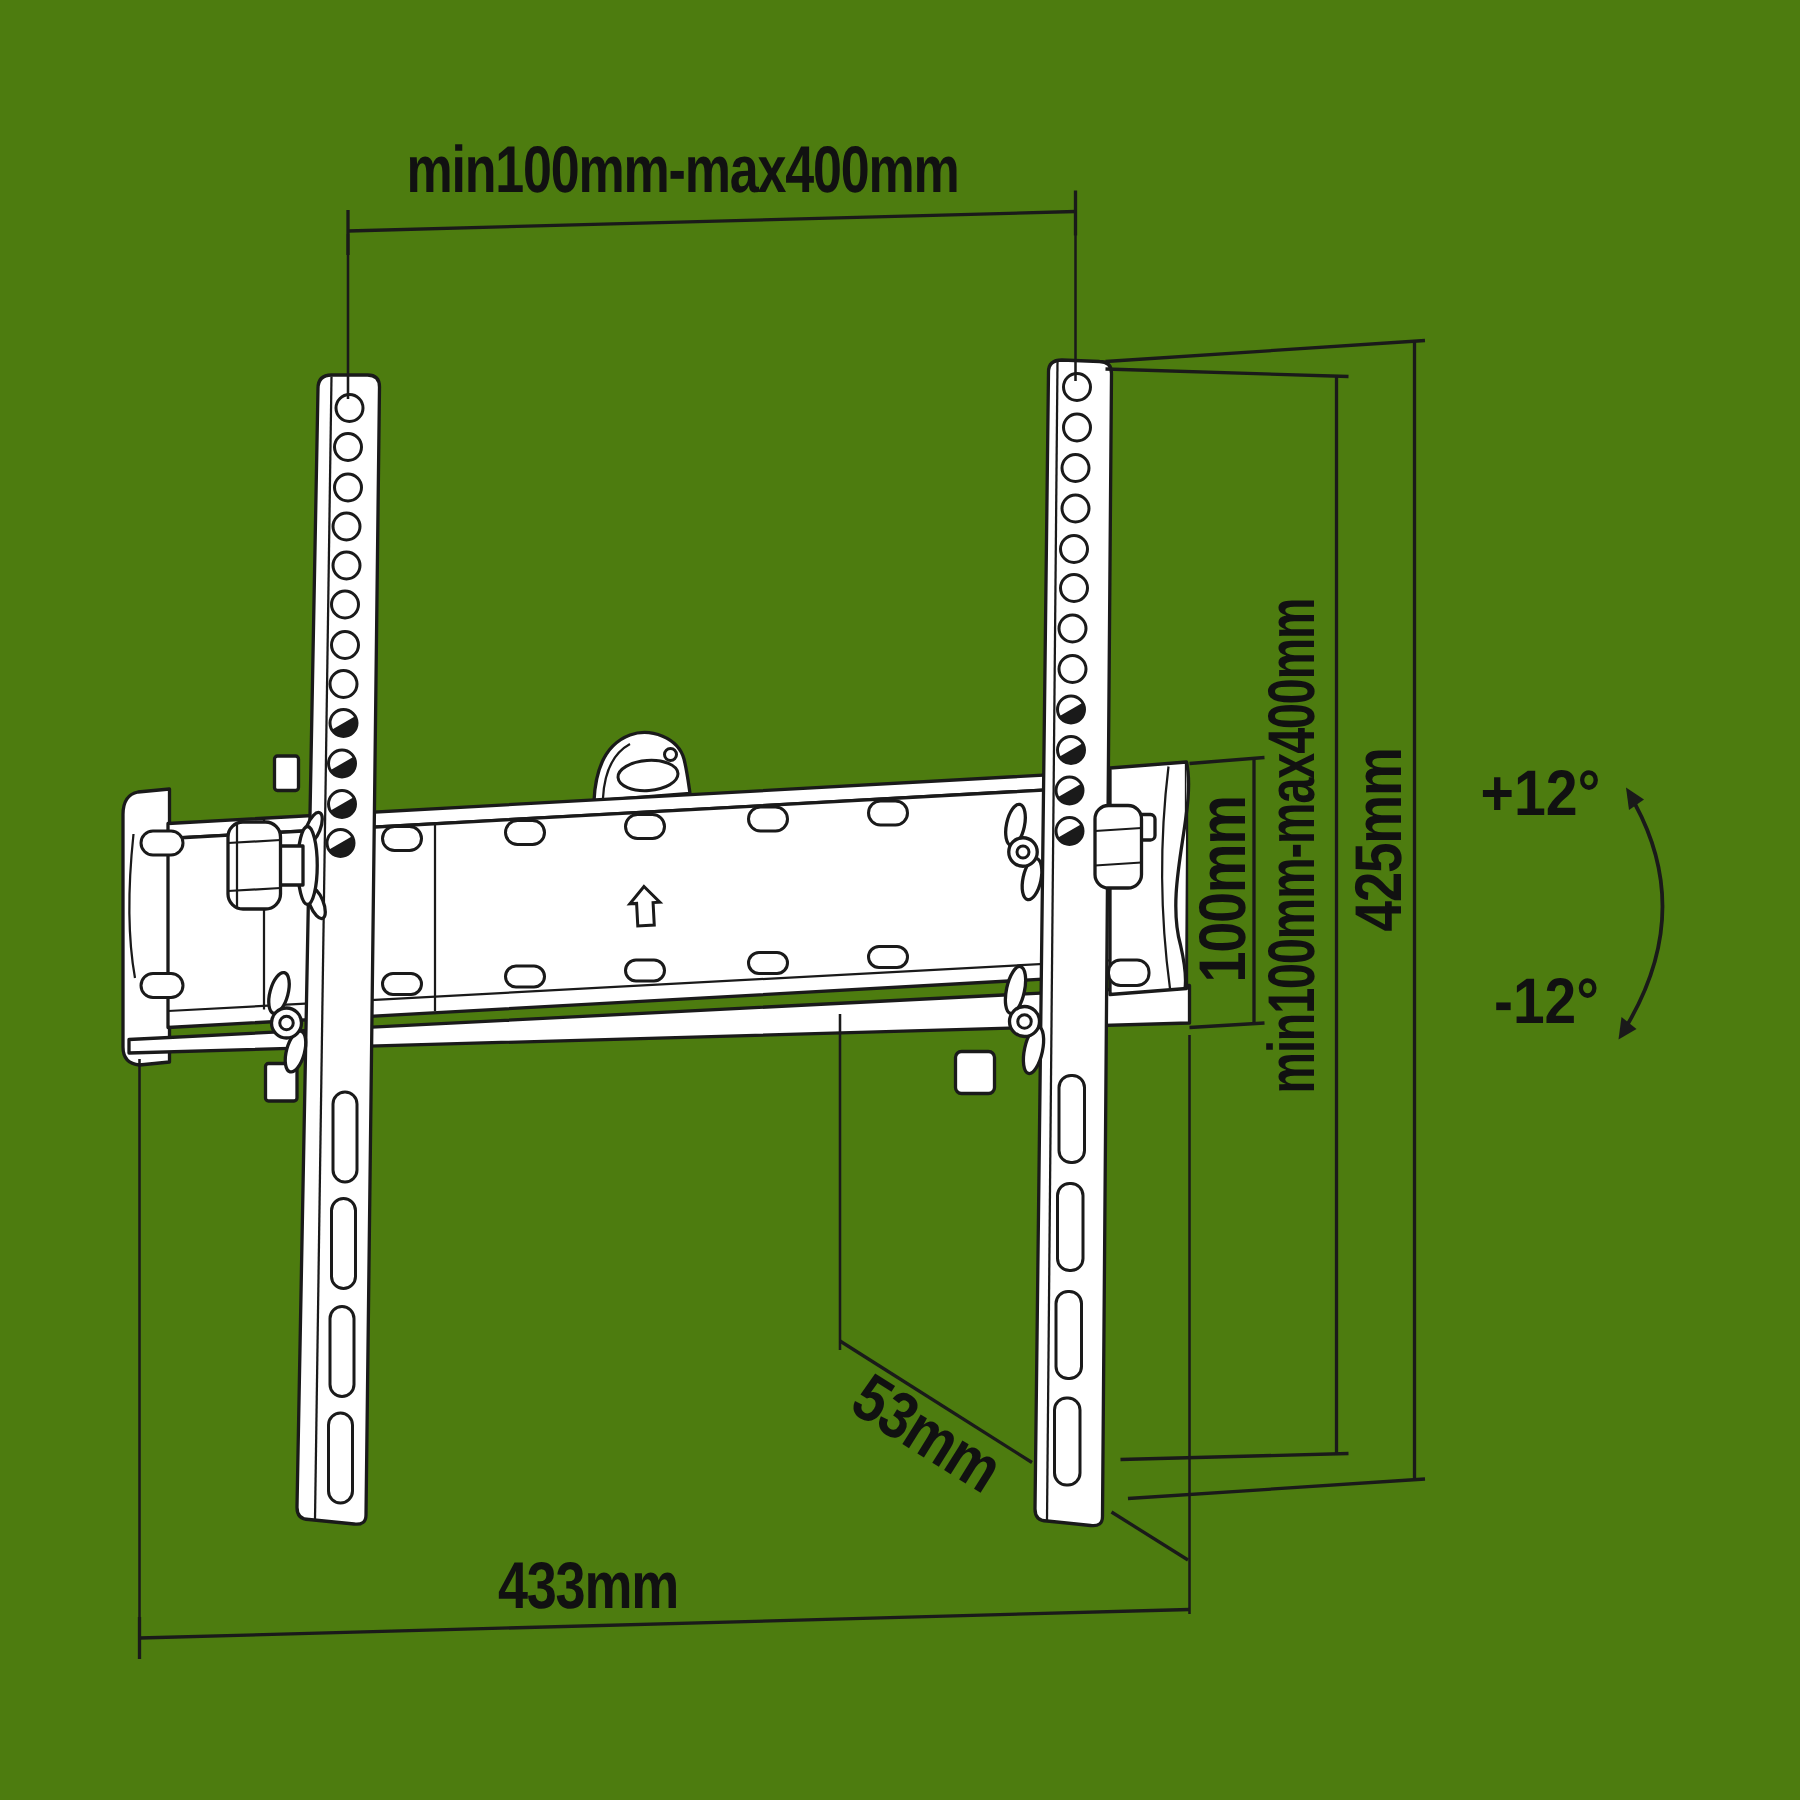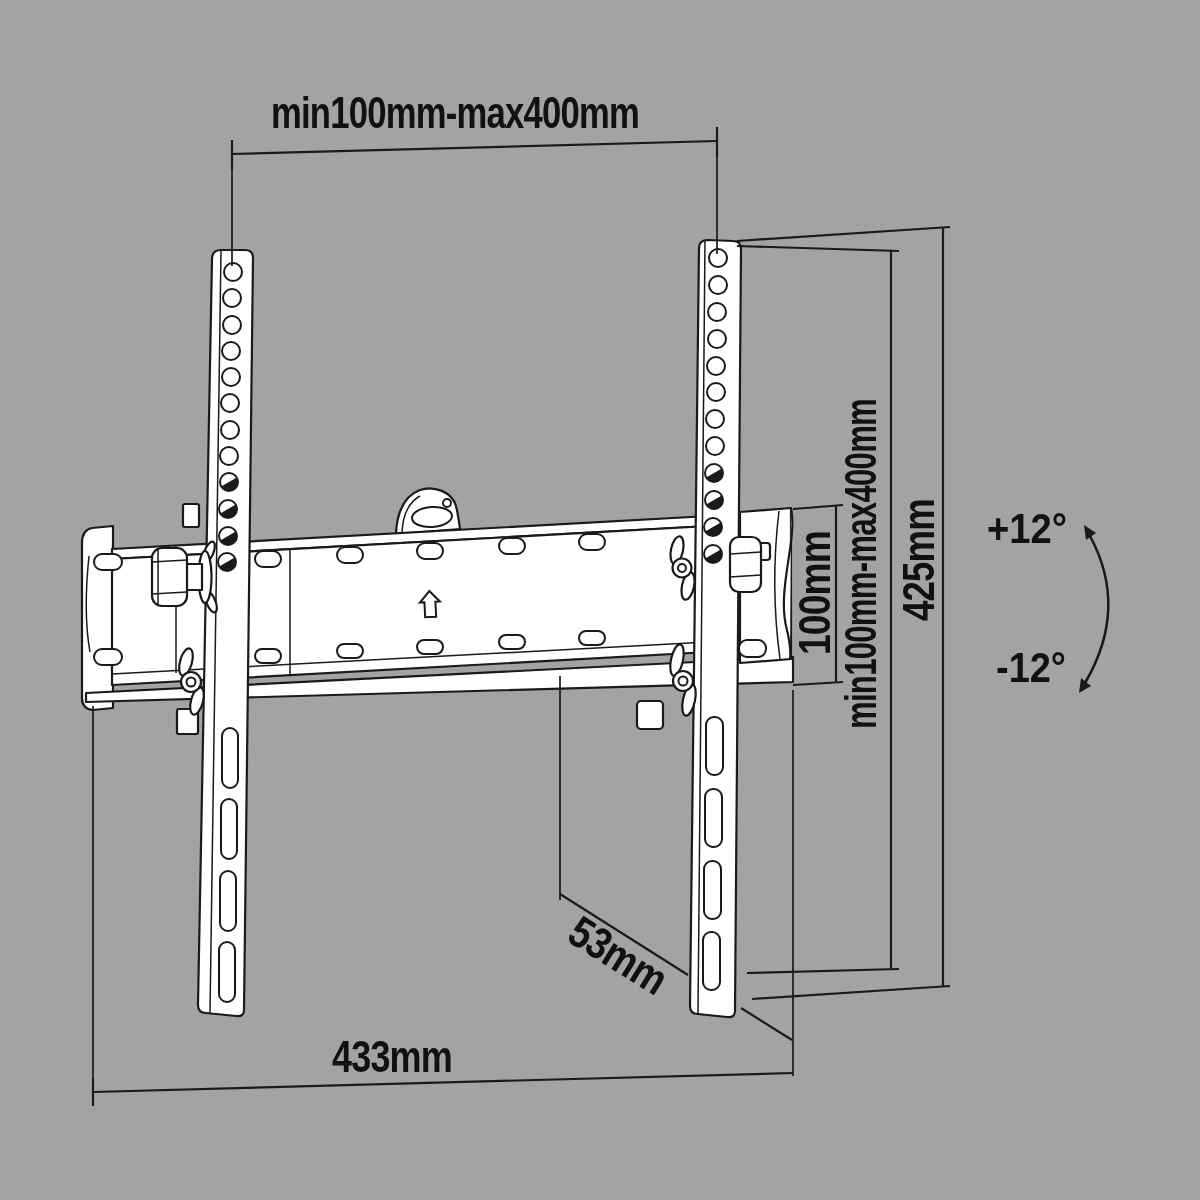--- a/index.html
+++ b/index.html
@@ -1,16 +1,16 @@
 <!DOCTYPE html>
 <html><head>
 <meta charset="utf-8">
 <style>
   html,body{margin:0;padding:0;background:#ffffff;}
-  .canvas{position:relative;width:1200px;height:1200px;background:#a3a3a3;overflow:hidden;}
+  .canvas{position:relative;width:1200px;height:1200px;background:#4d7c0f;overflow:hidden;}
   svg{display:block;}
   .dim-text{font-family:"Liberation Sans",sans-serif;font-weight:bold;fill:#111111;font-size:44px;letter-spacing:-1px;}
   .tilt-text{font-family:"Liberation Sans",sans-serif;font-weight:bold;fill:#111111;font-size:43px;}
   .outline{fill:#ffffff;stroke:#1a1a1a;stroke-width:2.2;stroke-linejoin:round;}
   .thin{fill:none;stroke:#1a1a1a;stroke-width:1.5;}
   .hole{fill:#ffffff;stroke:#1a1a1a;stroke-width:2;}
   .slot{fill:#ffffff;stroke:#1a1a1a;stroke-width:2;}
   .dimline{stroke:#1a1a1a;stroke-width:2.2;fill:none;}
   .extline{stroke:#1a1a1a;stroke-width:1.7;fill:none;}
   .crescent{fill:#1a1a1a;stroke:none;}

